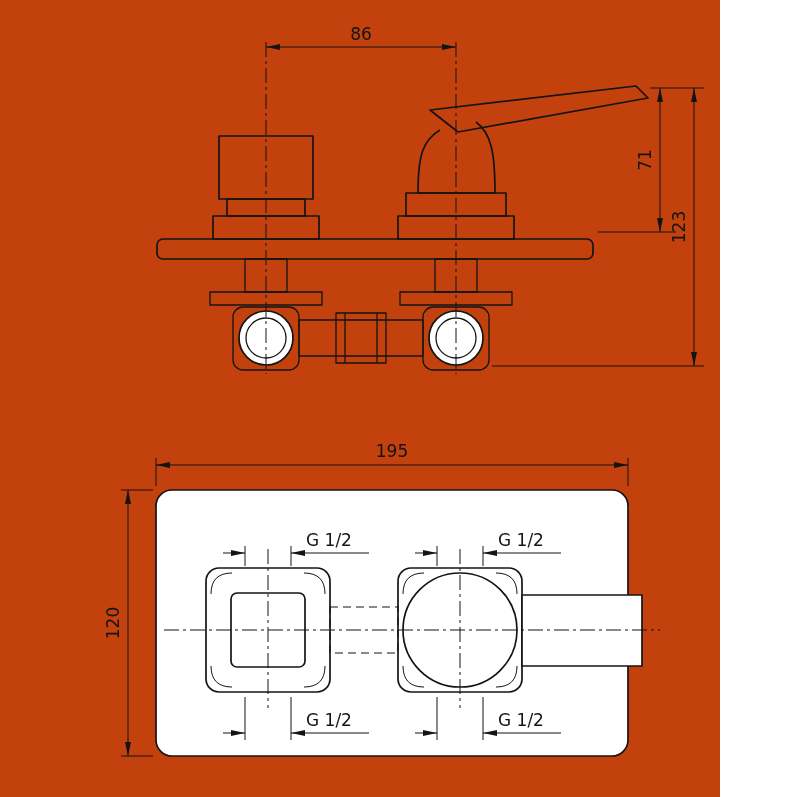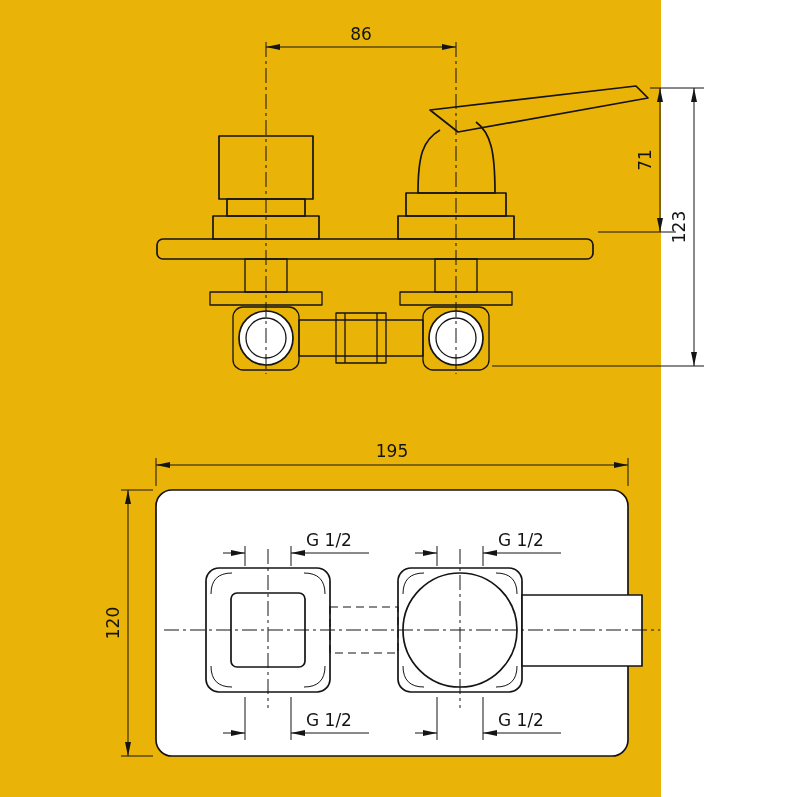--- a/index.html
+++ b/index.html
@@ -1,17 +1,17 @@
 <!DOCTYPE html>
 <html><head>
 <meta charset="utf-8">
 <style>
   html,body { margin:0; padding:0; background:#ffffff; }
   .stage {
-    width:661px; height:797px; position:relative; background:#eab308;
+    width:720px; height:797px; position:relative; background:#c2410c;
     font-family:"DejaVu Sans", sans-serif;
   }
   svg { display:block; }
   svg text {
     font-family:"DejaVu Sans", sans-serif;
     font-size:17px;
     fill:#141414;
   }
   .ol  { fill:none; stroke:#141414; stroke-width:1.7; stroke-linejoin:round; }
   .ol2 { fill:none; stroke:#141414; stroke-width:1.3; stroke-linejoin:round; }

